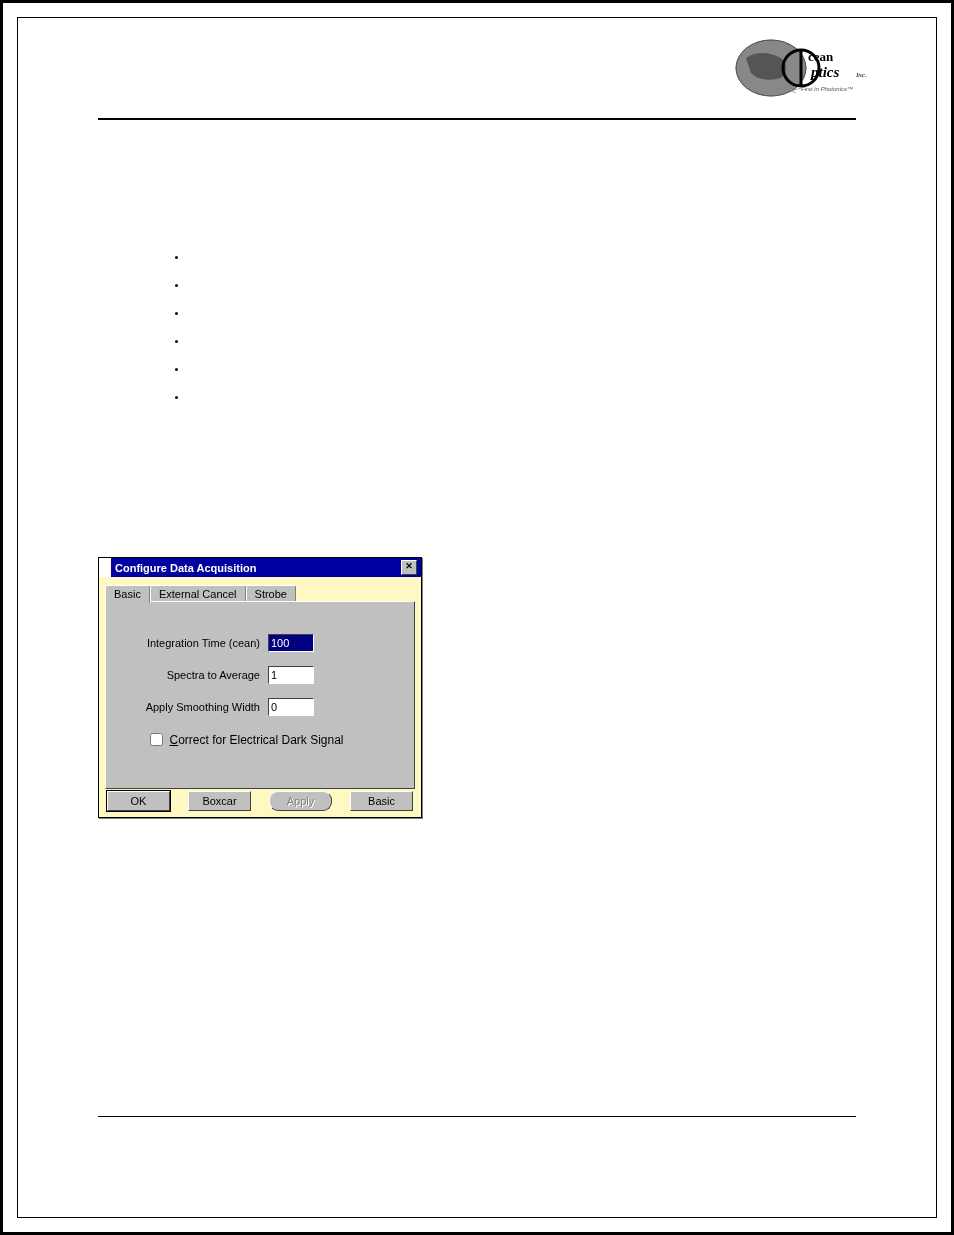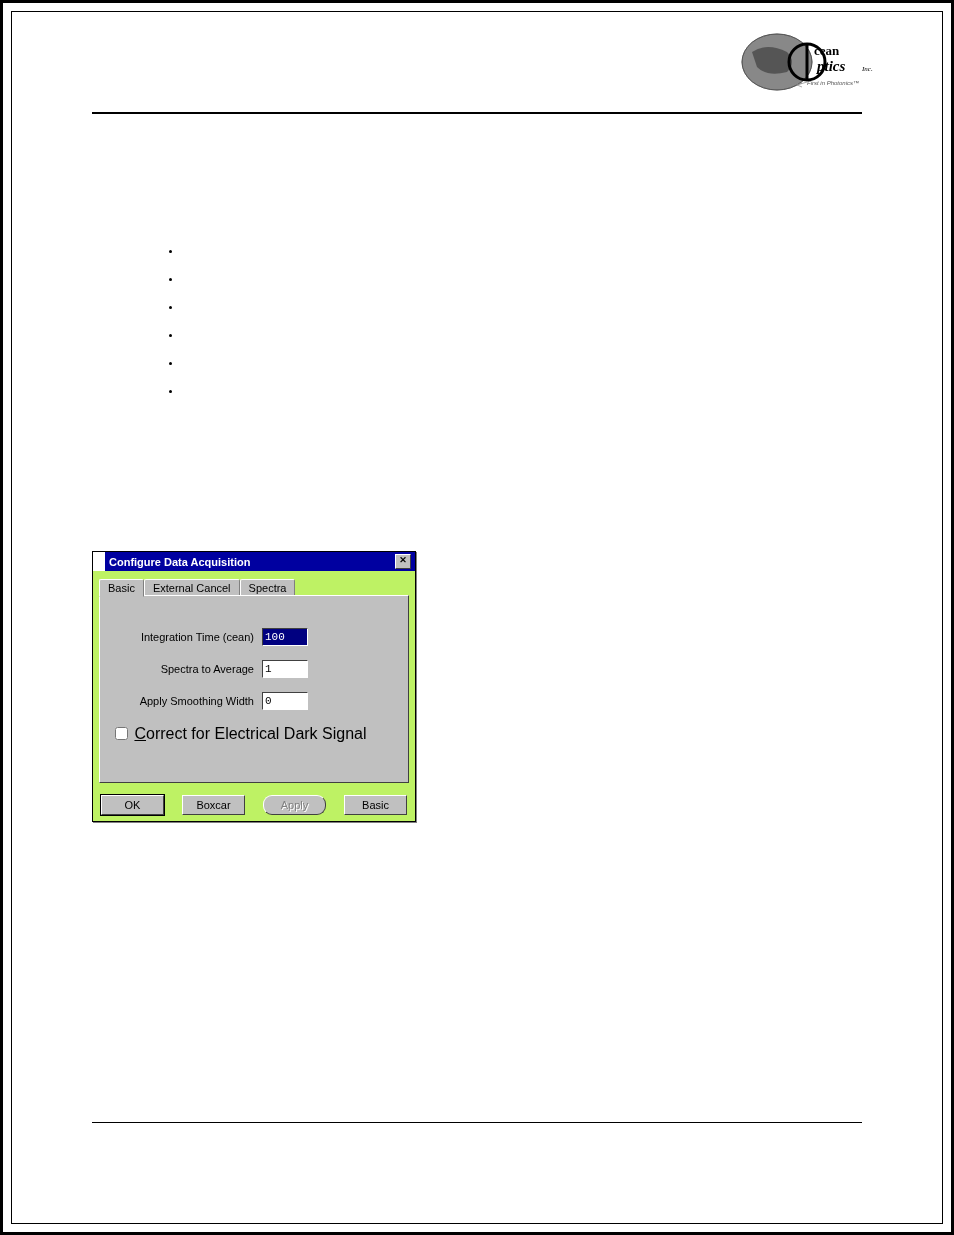--- a/index.html
+++ b/index.html
@@ -7,21 +7,21 @@
       padding: 0;
       font-family: Arial, sans-serif;
       background: #fff;
       width: 954px;
     }
     .page {
       box-sizing: border-box;
       width: 954px;
       height: 1235px;
       border: 3px solid #000;
-      padding: 8px;
+      padding: 14px;
       position: relative;
     }
     .inner {
       border: 1px solid #000;
       width: 100%;
       height: 100%;
       padding: 20px 80px;
       box-sizing: border-box;
       position: relative;
     }
@@ -71,21 +71,21 @@
       border-right-color: #404040;
       border-bottom-color: #404040;
       font-size: 9px;
       font-family: Arial;
       font-weight: bold;
       line-height: 11px;
       text-align: center;
       color: #000;
     }
     .dialog-body {
-      background: #bef264;
+      background: #fef9c3;
       padding: 8px 6px 6px 6px;
       font-family: "MS Sans Serif", Tahoma, sans-serif;
       font-size: 11px;
       color: #000;
     }
     .tabs {
       display: flex;
       margin-bottom: -1px;
       position: relative;
     }
@@ -126,45 +126,44 @@
       width: 40px;
       height: 16px;
       border: 1px solid #808080;
       border-top-color: #404040;
       border-left-color: #404040;
       border-right-color: #fff;
       border-bottom-color: #fff;
       font-size: 11px;
       padding: 0 2px;
       background: #fff;
-      font-family: Liberation Mono, monospace;
     }
     .form-row input[type="text"].sel {
       background: #000080;
       color: #fff;
     }
     .check-row {
       display: flex;
       align-items: center;
       justify-content: center;
       margin: 8px 30px 6px 0;
     }
     .check-row input {
       margin-right: 6px;
     }
     .check-row label {
-      font-size: 16px;
+      font-size: 12px;
     }
     .check-row.second {
       margin-top: 40px;
     }
     .button-row {
       display: flex;
       gap: 18px;
-      margin-top: 12px;
+      margin-top: 2px;
       padding: 0 2px;
       justify-content: center;
     }
     .win-btn {
       flex: 1;
       background: #c0c0c0;
       border: 1px solid #fff;
       border-right-color: #404040;
       border-bottom-color: #404040;
       font-size: 11px;
@@ -222,21 +221,21 @@
 
     <div class="dialog">
       <div class="titlebar">
         <span>Configure Data Acquisition</span>
         <div class="closebtn">✕</div>
       </div>
       <div class="dialog-body">
         <div class="tabs">
           <div class="tab active">Basic</div>
           <div class="tab">External Cancel</div>
-          <div class="tab">Spectra</div>
+          <div class="tab">Strobe</div>
         </div>
         <div class="panel">
           <div style="height:22px"></div>
           <div class="form-row">
             <label>Integration Time (cean)</label>
             <input type="text" class="sel" value="100" style="">
           </div>
           <div class="form-row">
             <label>Spectra to Average</label>
             <input type="text" value="1" style="">

